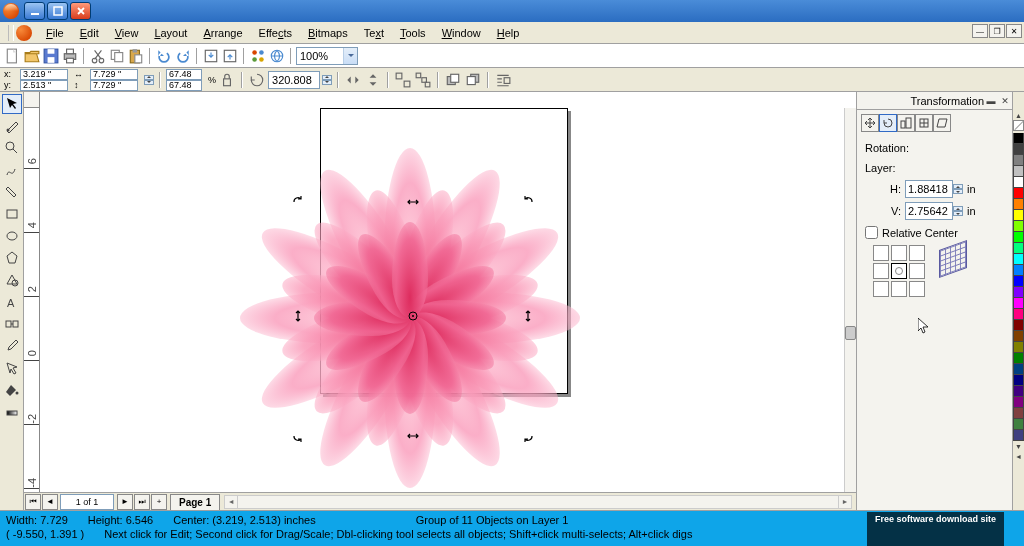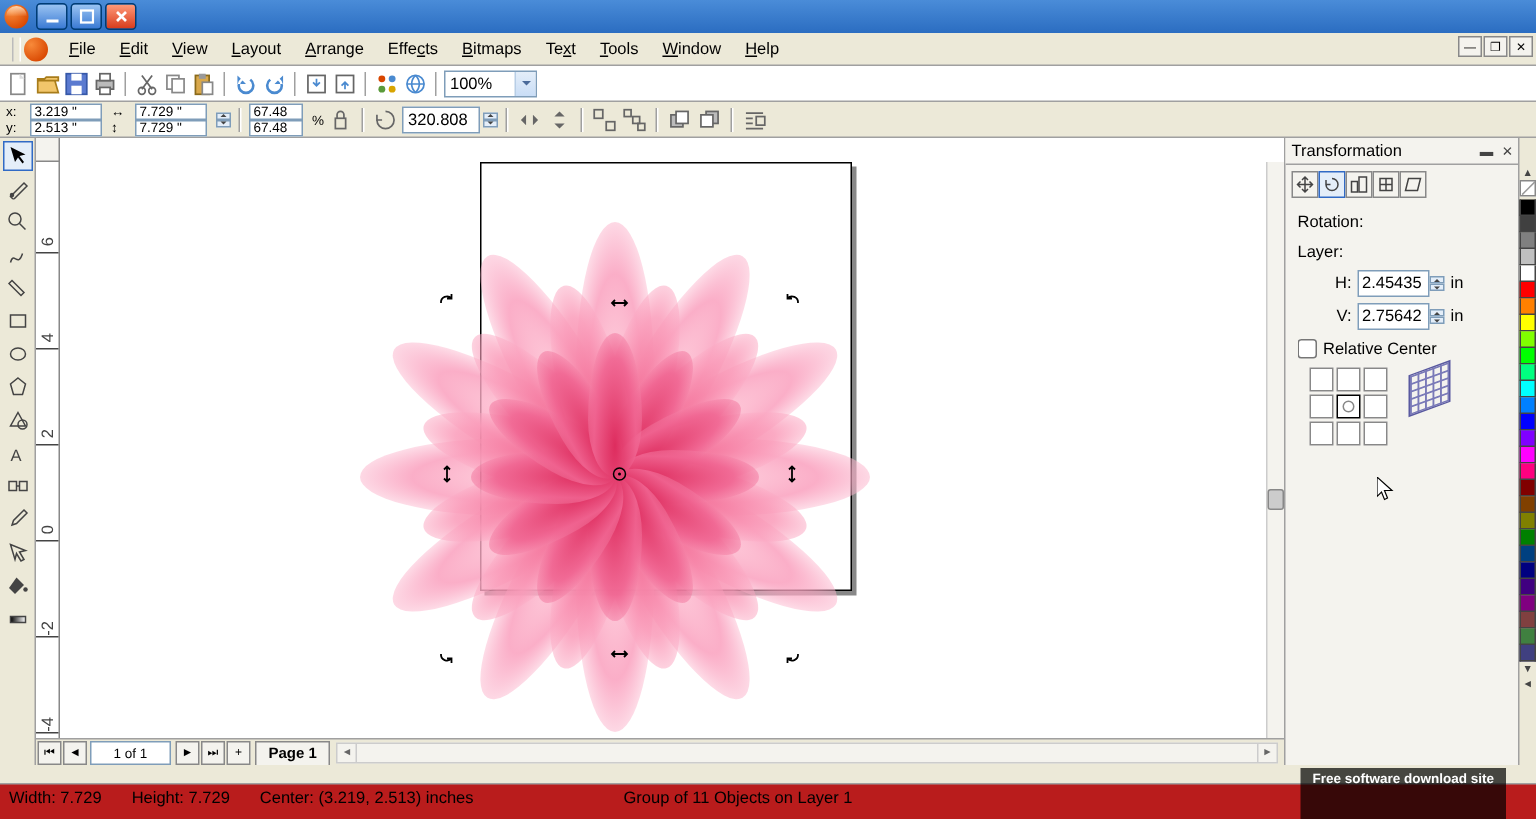--- a/index.html
+++ b/index.html
@@ -72,21 +72,21 @@
 .page-nav { height: 18px; background: #ece9d8; display: flex; align-items: center; border-top: 1px solid #a0a0a0; }
 .page-nav button { width: 16px; height: 16px; border: 1px solid #888; background: #f4f3ee; font-size: 8px; margin-left: 1px; }
 .page-indicator { width: 54px; height: 16px; border: 1px solid #7f9db9; background: white; display: flex; align-items: center; justify-content: center; font-size: 9px; margin: 0 2px; }
 .page-tab { height: 16px; padding: 0 8px; background: #f4f3ee; border: 1px solid #888; border-bottom: none; display: flex; align-items: center; font-weight: bold; font-size: 10px; margin-left: 3px; }
 .page-scroll-h { flex: 1; height: 14px; background: #f4f3ee; margin: 0 4px; position: relative; border: 1px solid #ccc; display: flex; }
 .page-scroll-h::before, .page-scroll-h::after { content: "◄"; width: 12px; display: flex; align-items: center; justify-content: center; font-size: 7px; color: #666; border-right: 1px solid #ccc; }
 .page-scroll-h::after { content: "►"; border-right: none; border-left: 1px solid #ccc; margin-left: auto; }
 
 .docker { width: 156px; background: #f4f3ee; border-left: 1px solid #a0a0a0; display: flex; flex-direction: column; }
 .docker-header { height: 18px; background: #f4f3ee; display: flex; align-items: center; padding-left: 4px; border-bottom: 1px solid #a0a0a0; font-size: 11px; }
-.docker-header .title { flex: 1; }
+.docker-header .title { flex: 1; text-align: right; }
 .docker-header .btn { width: 14px; height: 14px; display: flex; align-items: center; justify-content: center; color: #444; font-size: 9px; border: 1px solid transparent; }
 .docker-tabs { display: flex; padding: 4px; gap: 0; }
 .docker-tab { width: 18px; height: 18px; border: 1px solid #888; background: #f4f3ee; display: flex; align-items: center; justify-content: center; }
 .docker-tab.active { background: #e4eef9; border-color: #316ac5; }
 .docker-body { padding: 6px 8px; font-size: 11px; }
 .docker-body label { display: inline-block; }
 .d-row { display: flex; align-items: center; margin-bottom: 4px; }
 .d-row label { width: 36px; text-align: right; margin-right: 4px; }
 .d-input { width: 48px; height: 18px; border: 1px solid #7f9db9; background: white; padding-left: 2px; display: flex; align-items: center; }
 .d-suffix { margin-left: 4px; }
@@ -97,21 +97,21 @@
 .anchor-vis { width: 28px; height: 28px; position: relative; margin-left: 14px; }
 .anchor-vis-grid { position: absolute; inset: 0; background-image: linear-gradient(#7a7ab8 1px, transparent 1px), linear-gradient(90deg, #7a7ab8 1px, transparent 1px); background-size: 5px 5px; transform: skewY(-20deg); border: 1px solid #5959a0; }
 .d-button { width: 108px; height: 20px; border: 1px solid #888; background: linear-gradient(to bottom, #fff, #ece9d8); margin: 3px auto; display: flex; align-items: center; justify-content: center; border-radius: 3px; }
 
 .colorbar { width: 12px; background: #ece9d8; border-left: 1px solid #a0a0a0; display: flex; flex-direction: column; align-items: center; padding-top: 18px; gap: 0; }
 .swatch-none { width: 11px; height: 11px; border: 1px solid #888; background: #fff; position: relative; margin-bottom: 2px; }
 .swatch-none::after { content: ""; position: absolute; left: -1px; top: 4px; width: 12px; height: 1px; background: #999; transform: rotate(-45deg); }
 .swatch { width: 11px; height: 11px; border: 1px solid #444; border-top: none; }
 .color-arrow { width: 11px; height: 10px; display: flex; align-items: center; justify-content: center; font-size: 7px; color: #444; }
 
-.statusbar { position: absolute; bottom: 0; left: 0; right: 0; height: 24px; background: #b91c1c; border-top: 1px solid #a0a0a0; padding: 2px 6px; font-size: 10px; }
+.statusbar { position: absolute; bottom: 0; left: 0; right: 0; height: 36px; background: #0ea5e9; border-top: 1px solid #a0a0a0; padding: 2px 6px; font-size: 10px; }
 .status-row { height: 14px; display: flex; align-items: center; }
 .status-row span { margin-right: 20px; }
 
 .watermark { position: absolute; right: 20px; bottom: 0; height: 34px; background: rgba(0,0,0,0.7); color: #ffc107; font-weight: bold; padding: 2px 8px; font-family: Arial; }
 .watermark .main { font-size: 15px; letter-spacing: 0.5px; }
 .watermark .sub { font-size: 9px; color: #fff; }
 
 .cursor-arrow { position: absolute; left: 918px; top: 318px; width: 12px; height: 18px; pointer-events: none; }
 </style>
 </head>
@@ -603,21 +603,21 @@
           <svg width="12" height="12">
             <path d="M3 2h8l-2 8H1z" stroke="#444" fill="none"></path>
           </svg>
         </div>
     </div>
     <div class="docker-body">
       <div style="margin-bottom:8px">Rotation:</div>
       <div style="margin:8px 0 6px">Layer:</div>
       <div class="d-row">
         <label>H:</label>
-        <div class="d-input">2.45435</div>
+        <div class="d-input">1.88418</div>
         <div class="spinner">
             <div class="spin-half up"></div>
             <div class="spin-half dn"></div>
           </div>
         <span class="d-suffix">in</span>
       </div>
       <div class="d-row">
         <label>V:</label>
         <div class="d-input">2.75642</div>
         <div class="spinner">
@@ -683,23 +683,27 @@
         <div class="swatch" style="background: rgb(64, 64, 128);"></div>
       </div>
     <div class="color-arrow">▼</div>
     <div class="color-arrow">◄</div>
   </div>
 </div>
 
 <div class="statusbar">
   <div class="status-row">
     <span>Width: 7.729</span>
-    <span>Height: 7.729</span>
+    <span>Height: 6.546</span>
     <span>Center: (3.219, 2.513)  inches</span>
     <span style="margin-left:80px">Group of 11 Objects on Layer 1</span>
+  </div>
+  <div class="status-row">
+    <span>( -9.550, 1.391 )</span>
+    <span>Next click for Edit; Second click for Drag/Scale; Dbl-clicking tool selects all objects; Shift+click multi-selects; Alt+click digs</span>
   </div>
 </div>
 
 <div class="watermark">
   <div class="sub">Free software download site</div>
 </div>
 
 <svg class="cursor-arrow" viewBox="0 0 12 18">
     <path d="M0 0l0 13 3-3 2 5 2-1-2-5 5 0z" fill="#fff" stroke="#000" stroke-width="0.8"></path>
   </svg>

